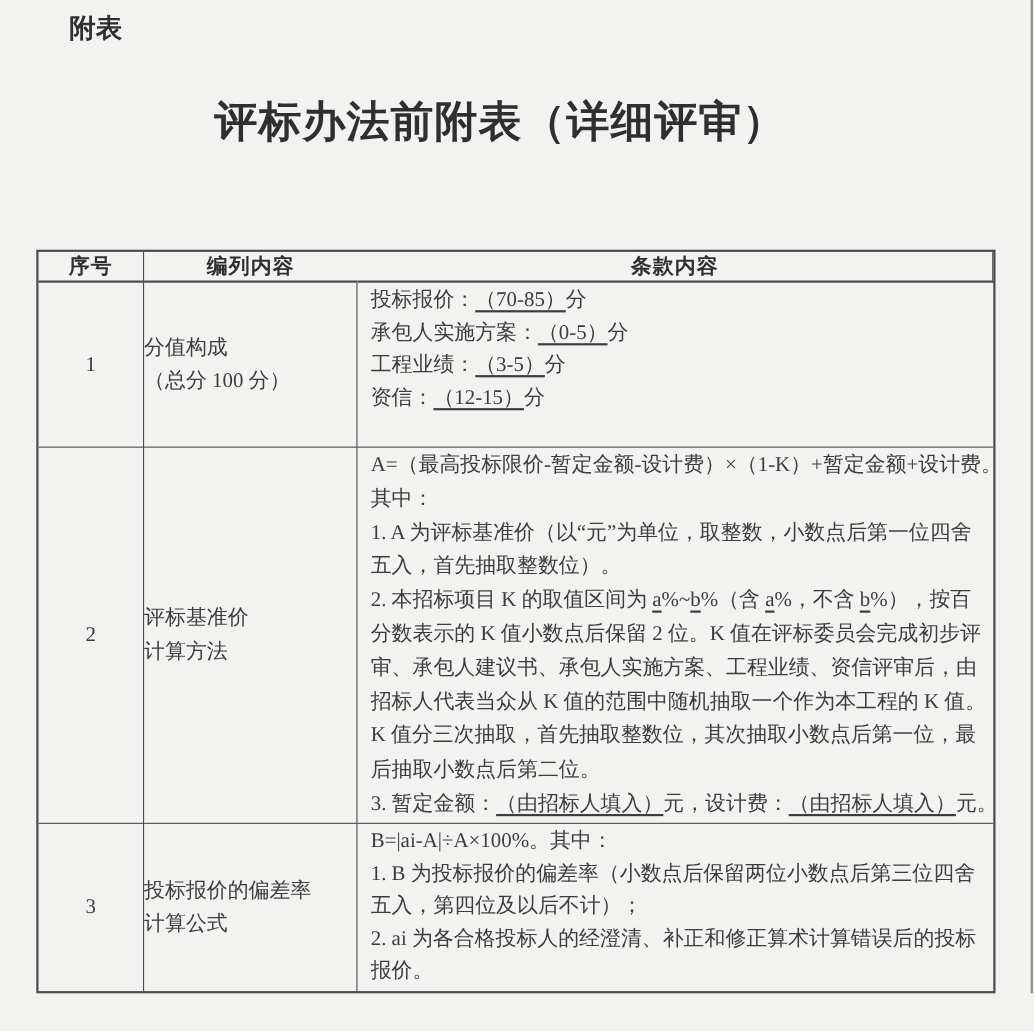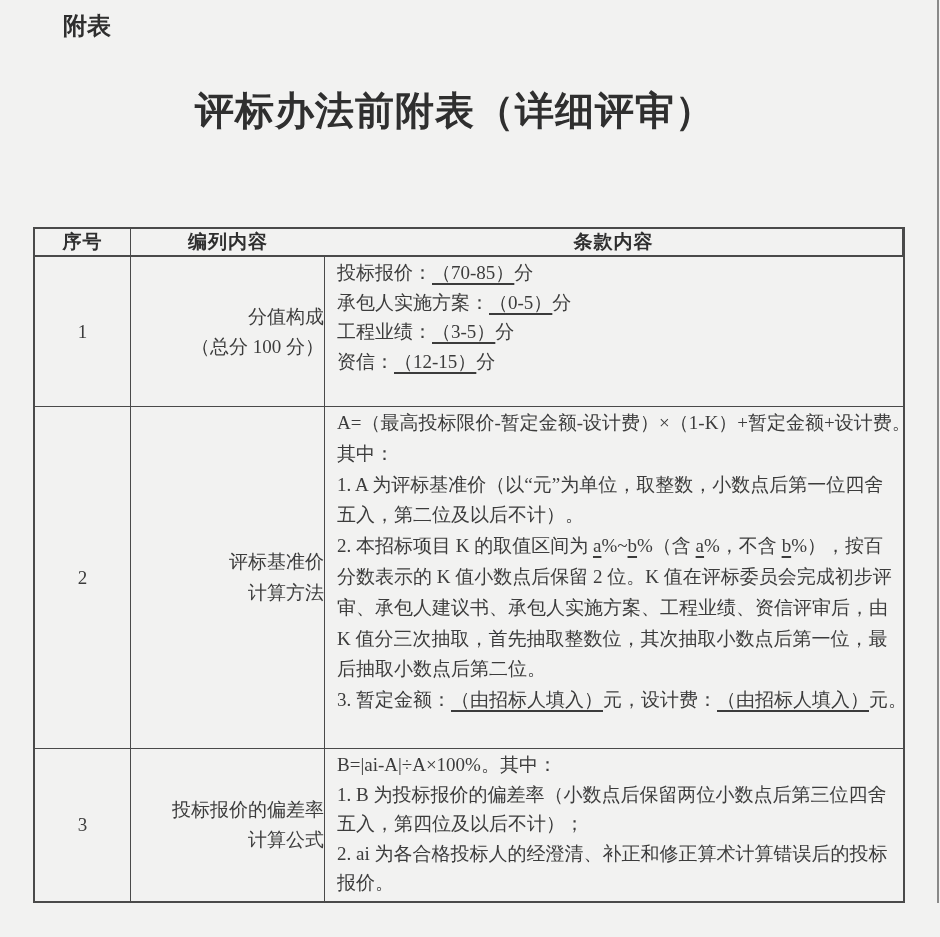--- a/index.html
+++ b/index.html
@@ -61,21 +61,21 @@
     display: flex; align-items: center; justify-content: center;
     border-bottom-width: 2px;
     color: var(--heading);
     letter-spacing: 1px;
   }
   .seq {
     display: flex; align-items: center; justify-content: center;
   }
   .clause {
     display: flex; flex-direction: column;
-    align-items: flex-end; justify-content: center;
+    align-items: flex-start; justify-content: center;
     text-align: center;
     font-family: Liberation Serif, serif;
   }
   .clause .line { line-height: 28px; }
 
   .content { padding: 1px 16px 0 12px; }
   .content .line { white-space: nowrap; }
   .r1 .line { line-height: 29.5px; }
   .r2 .line { line-height: 30.8px; }
   .r3 .line { line-height: 29.6px; }
@@ -123,24 +123,25 @@
 
     <div class="cell seq r2">2</div>
     <div class="cell clause r2">
         <div class="line"><span>评标基准价</span></div>
         <div class="line"><span>计算方法</span></div>
       </div>
     <div class="cell content last-col r2">
         <div class="line"><span>A=（最高投标限价-暂定金额-设计费）×（1-K）+暂定金额+设计费。</span></div>
         <div class="line"><span>其中：</span></div>
         <div class="line"><span>1. A 为评标基准价（以“元”为单位，取整数，小数点后第一位四舍</span></div>
-        <div class="line"><span>五入，第二位及以后不计）。</span></div>
+        <div class="line"><span>五入，首先抽取整数位）。</span></div>
         <div class="line"><span>2. 本招标项目 K 的取值区间为 </span><span class="u">a</span><span>%~</span><span class="u">b</span><span>%（含 </span><span class="u">a</span><span>%，不含 </span><span class="u">b</span><span>%），按百</span></div>
         <div class="line"><span>分数表示的 K 值小数点后保留 2 位。K 值在评标委员会完成初步评</span></div>
         <div class="line"><span>审、承包人建议书、承包人实施方案、工程业绩、资信评审后，由</span></div>
+        <div class="line"><span>招标人代表当众从 K 值的范围中随机抽取一个作为本工程的 K 值。</span></div>
         <div class="line"><span>K 值分三次抽取，首先抽取整数位，其次抽取小数点后第一位，最</span></div>
         <div class="line"><span>后抽取小数点后第二位。</span></div>
         <div class="line"><span>3. 暂定金额：</span><span class="u">（由招标人填入）</span><span>元，设计费：</span><span class="u">（由招标人填入）</span><span>元。</span></div>
       </div>
 
     <div class="cell seq last-row r3">3</div>
     <div class="cell clause last-row r3">
         <div class="line"><span>投标报价的偏差率</span></div>
         <div class="line"><span>计算公式</span></div>
       </div>

